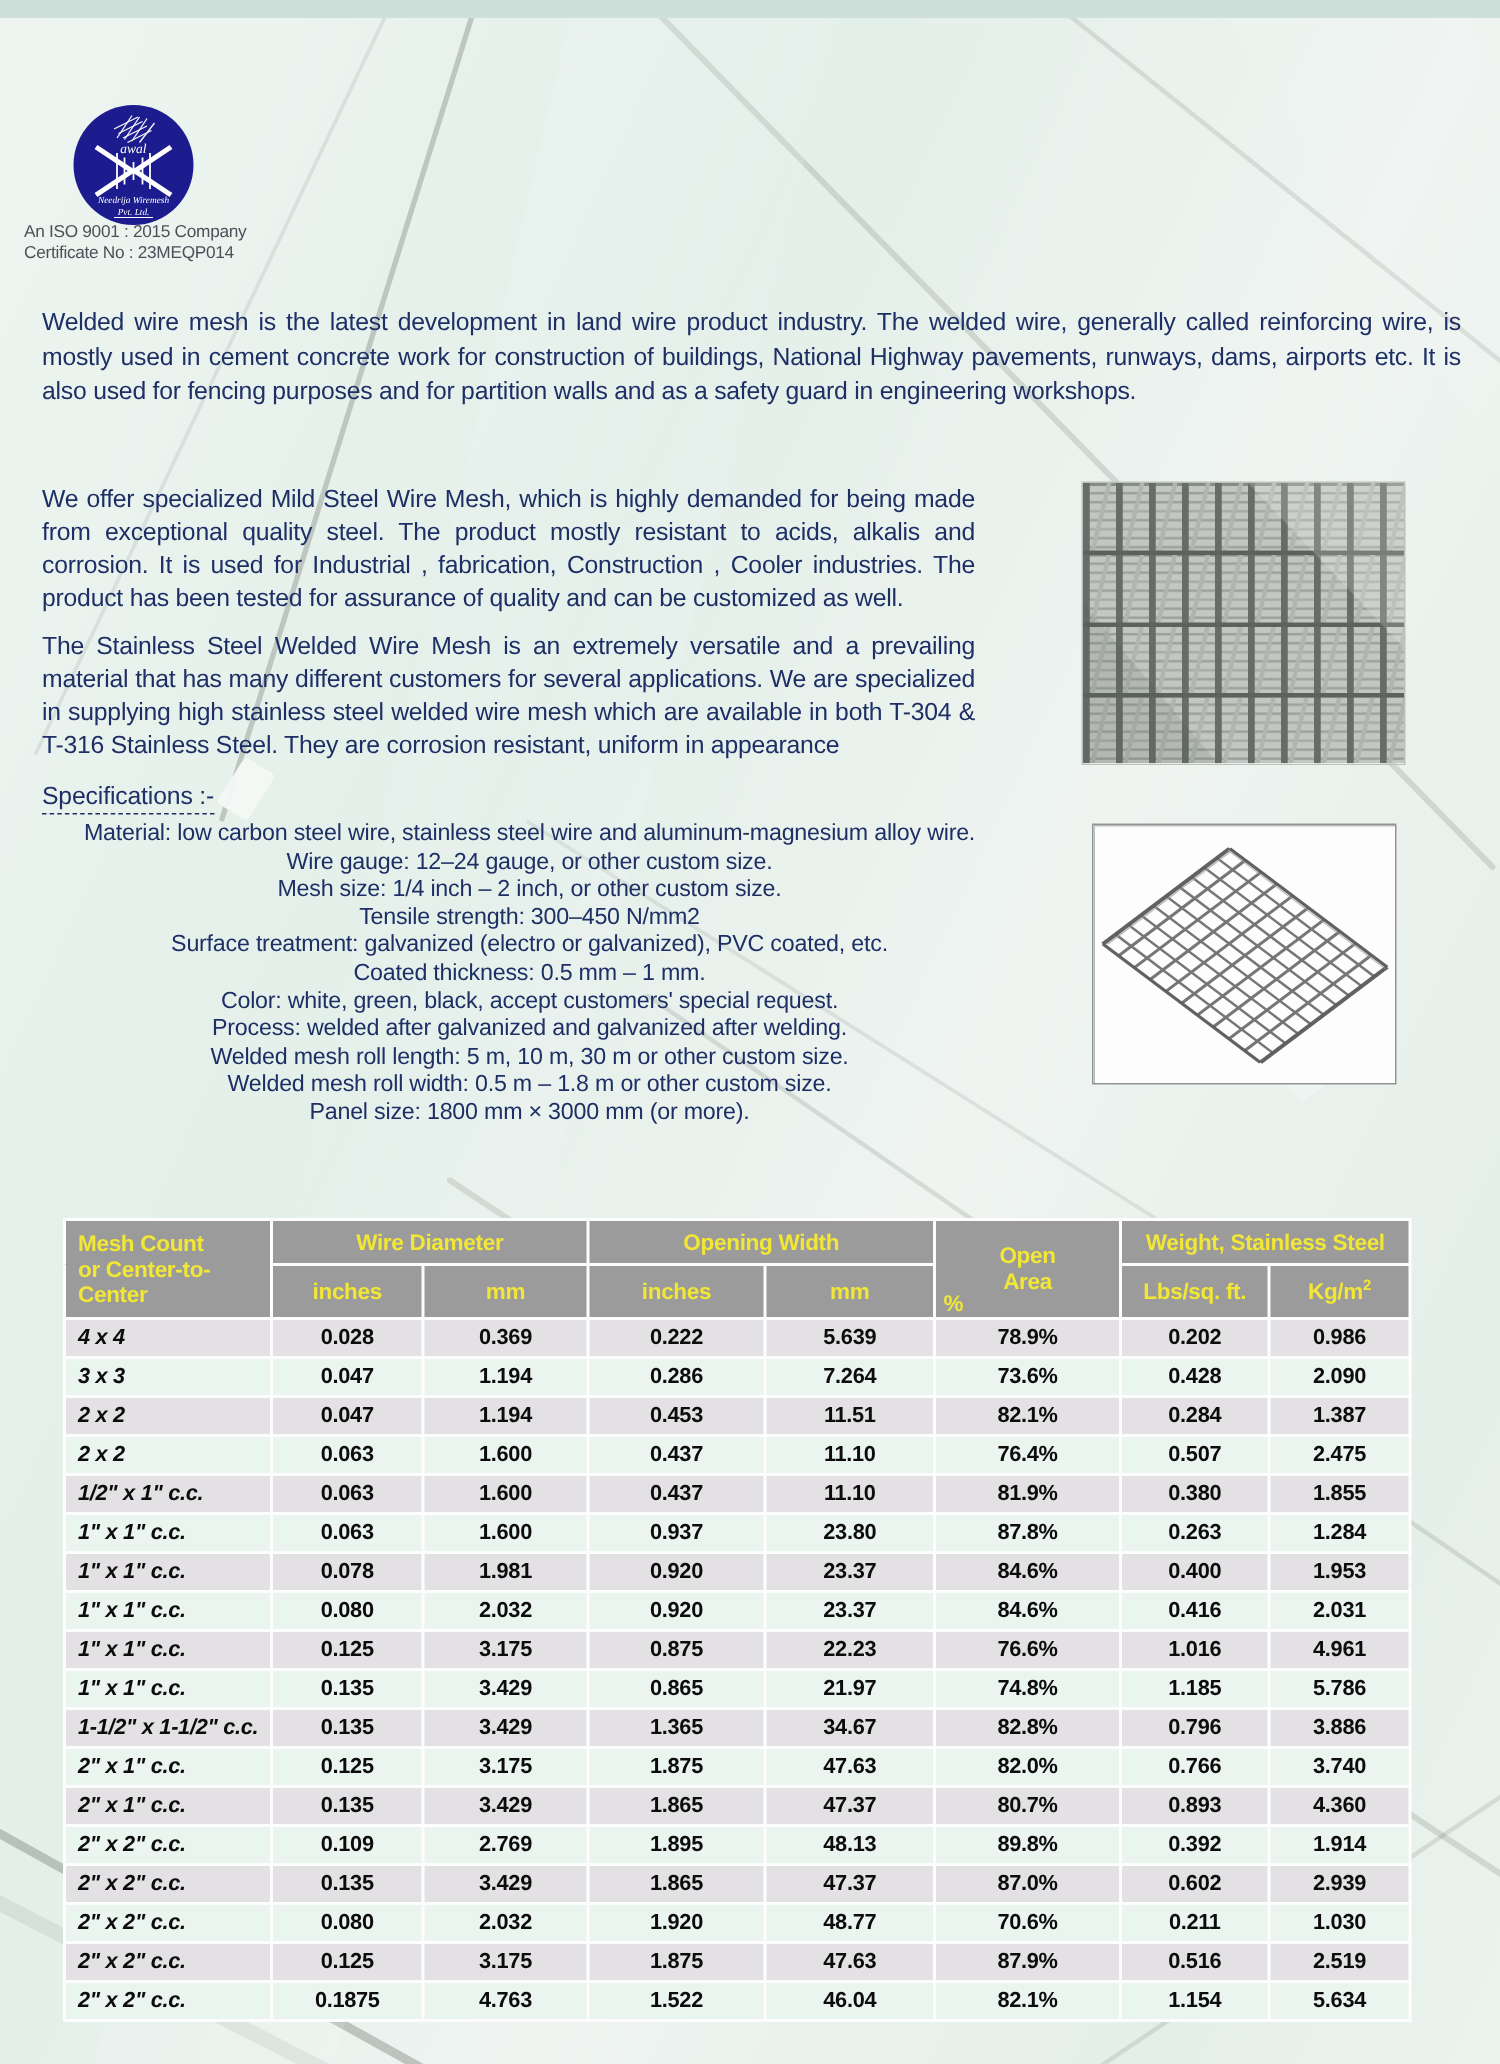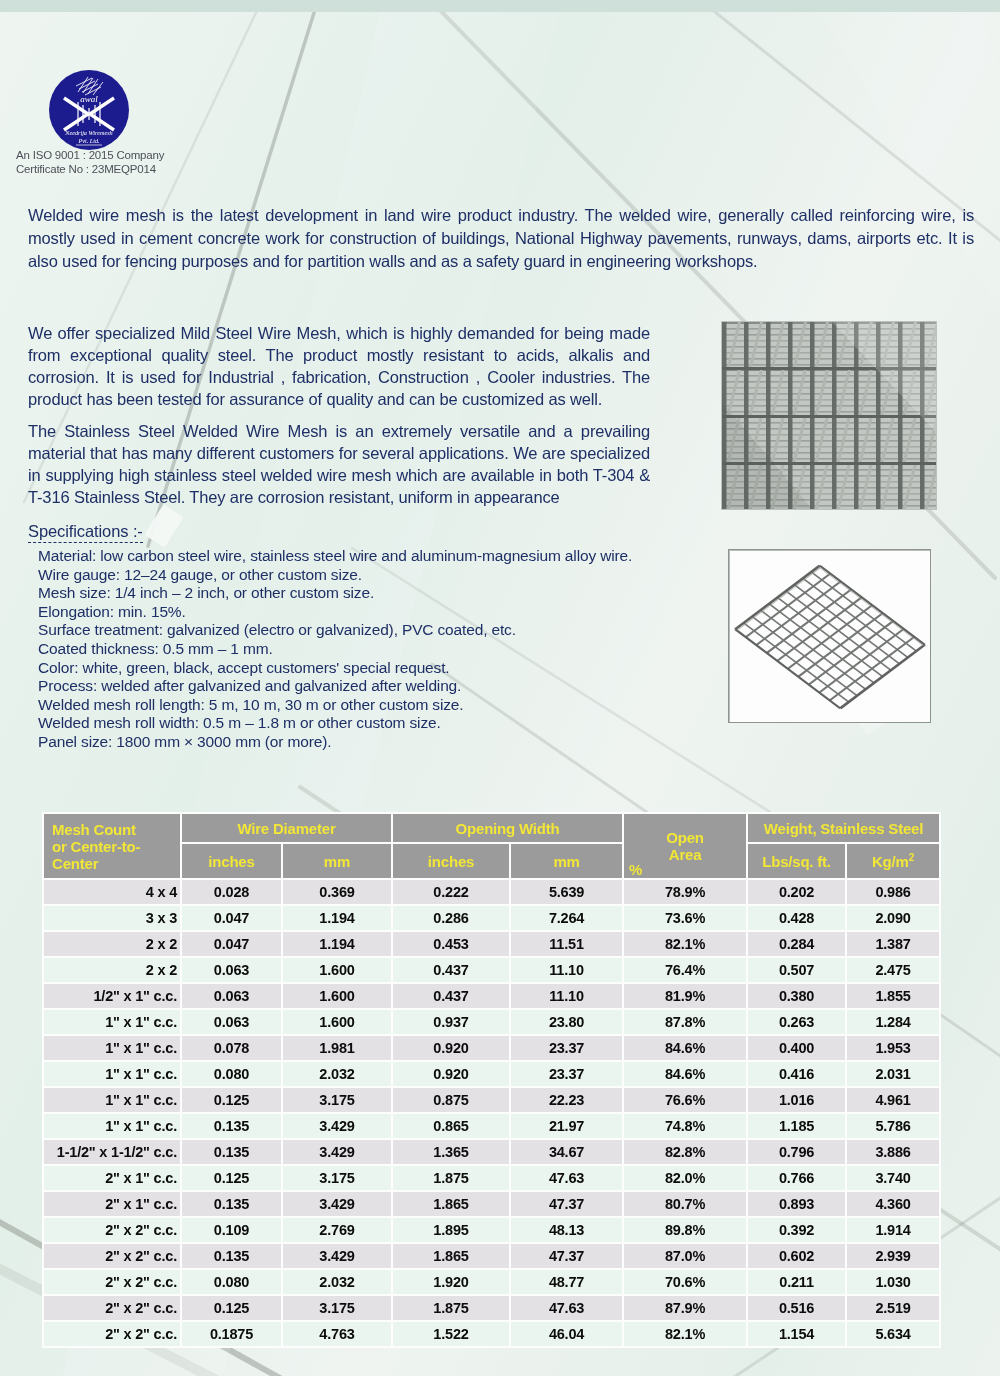--- a/index.html
+++ b/index.html
@@ -26,21 +26,21 @@
   }
   .para.intro{left:28px;top:192px;width:946px;line-height:23px;}
   .para.mild{left:28px;top:310px;width:622px;}
   .para.stainless{left:28px;top:408px;width:622px;}
   .specs-heading{
     position:absolute;left:28px;top:510px;color:var(--body-text);
     font-size:16.5px;letter-spacing:-0.1px;
     border-bottom:1.5px dashed var(--body-text);padding-bottom:1px;
   }
   .specs-list{position:absolute;left:38px;top:535px;width:630px;color:var(--body-text);}
-  .specs-list .spec-item{font-size:15.5px;line-height:18.6px;letter-spacing:-0.15px;white-space:nowrap;}
+  .specs-list .spec-item{font-size:15.5px;line-height:18.6px;letter-spacing:-0.15px;white-space:nowrap;text-align:center;}
   .photo{position:absolute;overflow:hidden;}
   .photo1{left:722px;top:310px;width:214px;height:187px;box-shadow:0 0 0 1px #b9c2bc;}
   .photo2{left:728px;top:537px;width:203px;height:174px;background:#fdfdfd;border:1px solid #8f9490;}
   .spec-table{
     position:absolute;left:42px;top:800px;width:897px;
     border-collapse:collapse;table-layout:fixed;
   }
   .spec-table th{
     background:var(--header-bg);color:var(--header-text);
     font-size:15px;font-weight:bold;border:2px solid #fdfdfd;
@@ -50,21 +50,21 @@
   .spec-table thead tr:last-child th{height:36px;}
   th.th-mesh{text-align:left;padding-left:8px;padding-right:30px;line-height:17px;vertical-align:middle;}
   th.th-open{position:relative;line-height:17px;white-space:pre-line;}
   th.th-open .pct{position:absolute;left:5px;bottom:1px;line-height:15px;}
   .spec-table sup{font-size:10px;}
   .spec-table td{
     height:26px;border:2px solid #fdfdfd;color:#0c0c0c;
     font-size:14.5px;font-weight:bold;text-align:center;letter-spacing:-0.2px;
     padding:0 3px;
   }
-  .spec-table td:first-child{text-align:right;padding-left:8px;}
+  .spec-table td:first-child{text-align:left;padding-left:8px;font-style:italic;}
   .spec-table tr.row-gray td{background:var(--row-gray);}
   .spec-table tr.row-mint td{background:var(--row-mint);}
   .footnote{
     position:absolute;left:30px;top:1343px;width:940px;
     color:var(--footnote);font-size:19px;font-weight:bold;letter-spacing:-0.2px;
   }
 </style>
 </head>
 <body>
 
@@ -128,21 +128,21 @@
 
   <p class="para intro">Welded wire mesh is the latest development in land wire product industry. The welded wire, generally called reinforcing wire, is mostly used in cement concrete work for construction of buildings, National Highway pavements, runways, dams, airports etc. It is also used for fencing purposes and for partition walls and as a safety guard in engineering workshops.</p>
   <p class="para mild">We offer specialized Mild Steel Wire Mesh, which is highly demanded for being made from exceptional quality steel. The product mostly resistant to acids, alkalis and corrosion. It is used for Industrial , fabrication, Construction , Cooler industries. The product has been tested for assurance of quality and can be customized as well.</p>
   <p class="para stainless">The Stainless Steel Welded Wire Mesh is an extremely versatile and a prevailing material that has many different customers for several applications. We are specialized in supplying high stainless steel welded wire mesh which are available in both T-304 &amp; T-316 Stainless Steel. They are corrosion resistant, uniform in appearance</p>
 
   <div class="specs-heading">Specifications :-</div>
   <div class="specs-list">
       <div class="spec-item">Material: low carbon steel wire, stainless steel wire and aluminum-magnesium alloy wire.</div>
       <div class="spec-item">Wire gauge: 12–24 gauge, or other custom size.</div>
       <div class="spec-item">Mesh size: 1/4 inch – 2 inch, or other custom size.</div>
-      <div class="spec-item">Elongation: min. 15%.</div>
+      <div class="spec-item">Tensile strength: 300–450 N/mm2</div>
       <div class="spec-item">Surface treatment: galvanized (electro or galvanized), PVC coated, etc.</div>
       <div class="spec-item">Coated thickness: 0.5 mm – 1 mm.</div>
       <div class="spec-item">Color: white, green, black, accept customers' special request.</div>
       <div class="spec-item">Process: welded after galvanized and galvanized after welding.</div>
       <div class="spec-item">Welded mesh roll length: 5 m, 10 m, 30 m or other custom size.</div>
       <div class="spec-item">Welded mesh roll width: 0.5 m – 1.8 m or other custom size.</div>
       <div class="spec-item">Panel size: 1800 mm × 3000 mm (or more).</div>
     </div>
 
   <div class="photo photo1">

